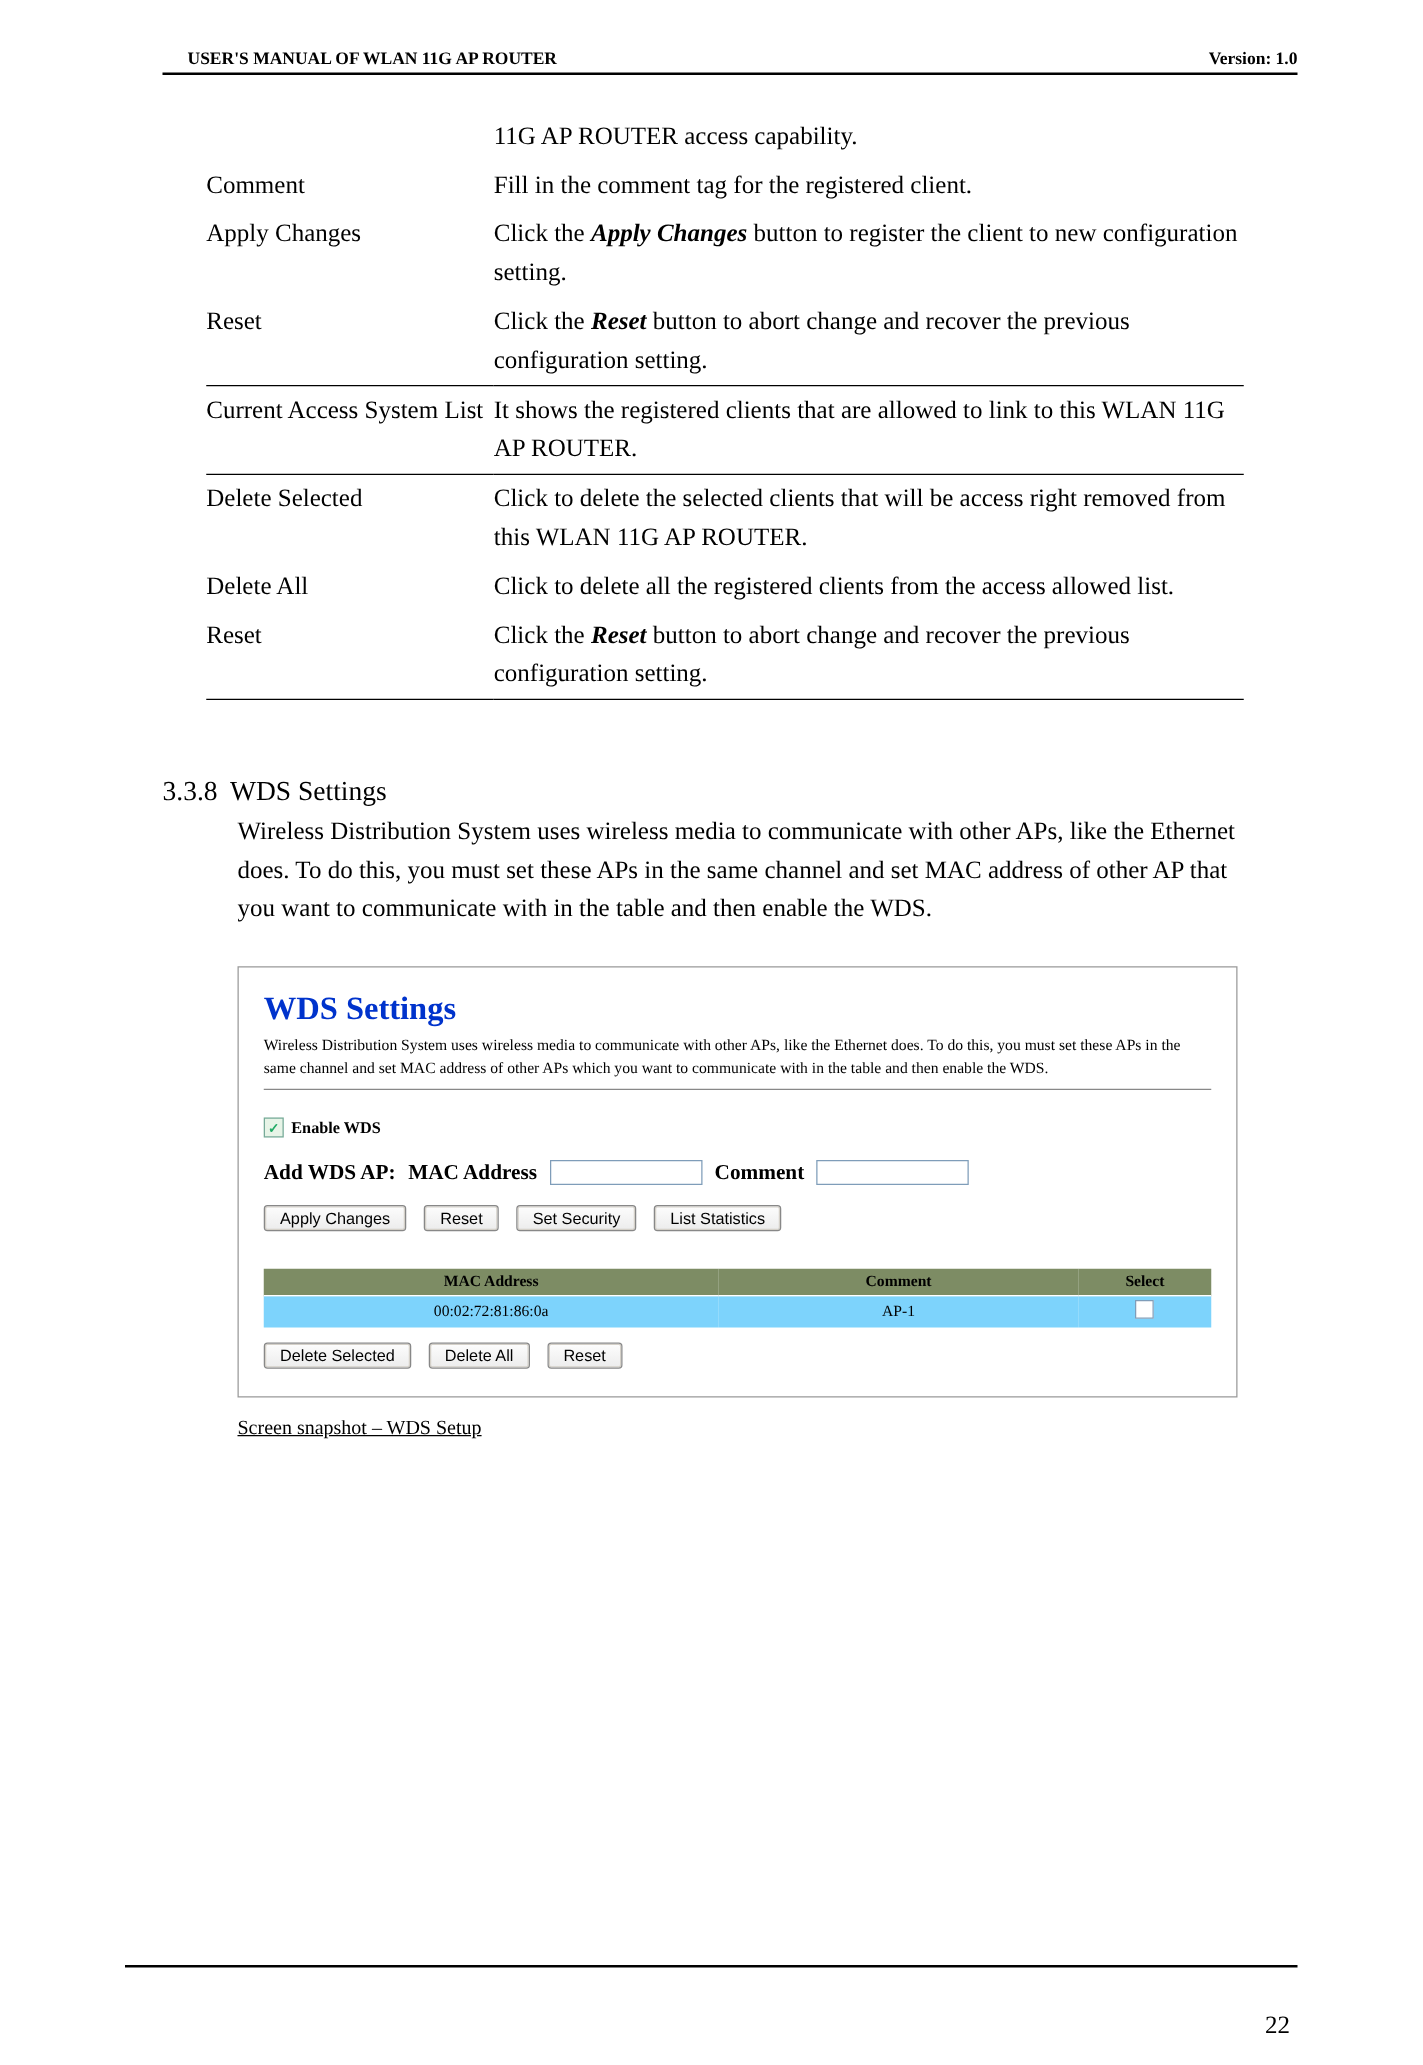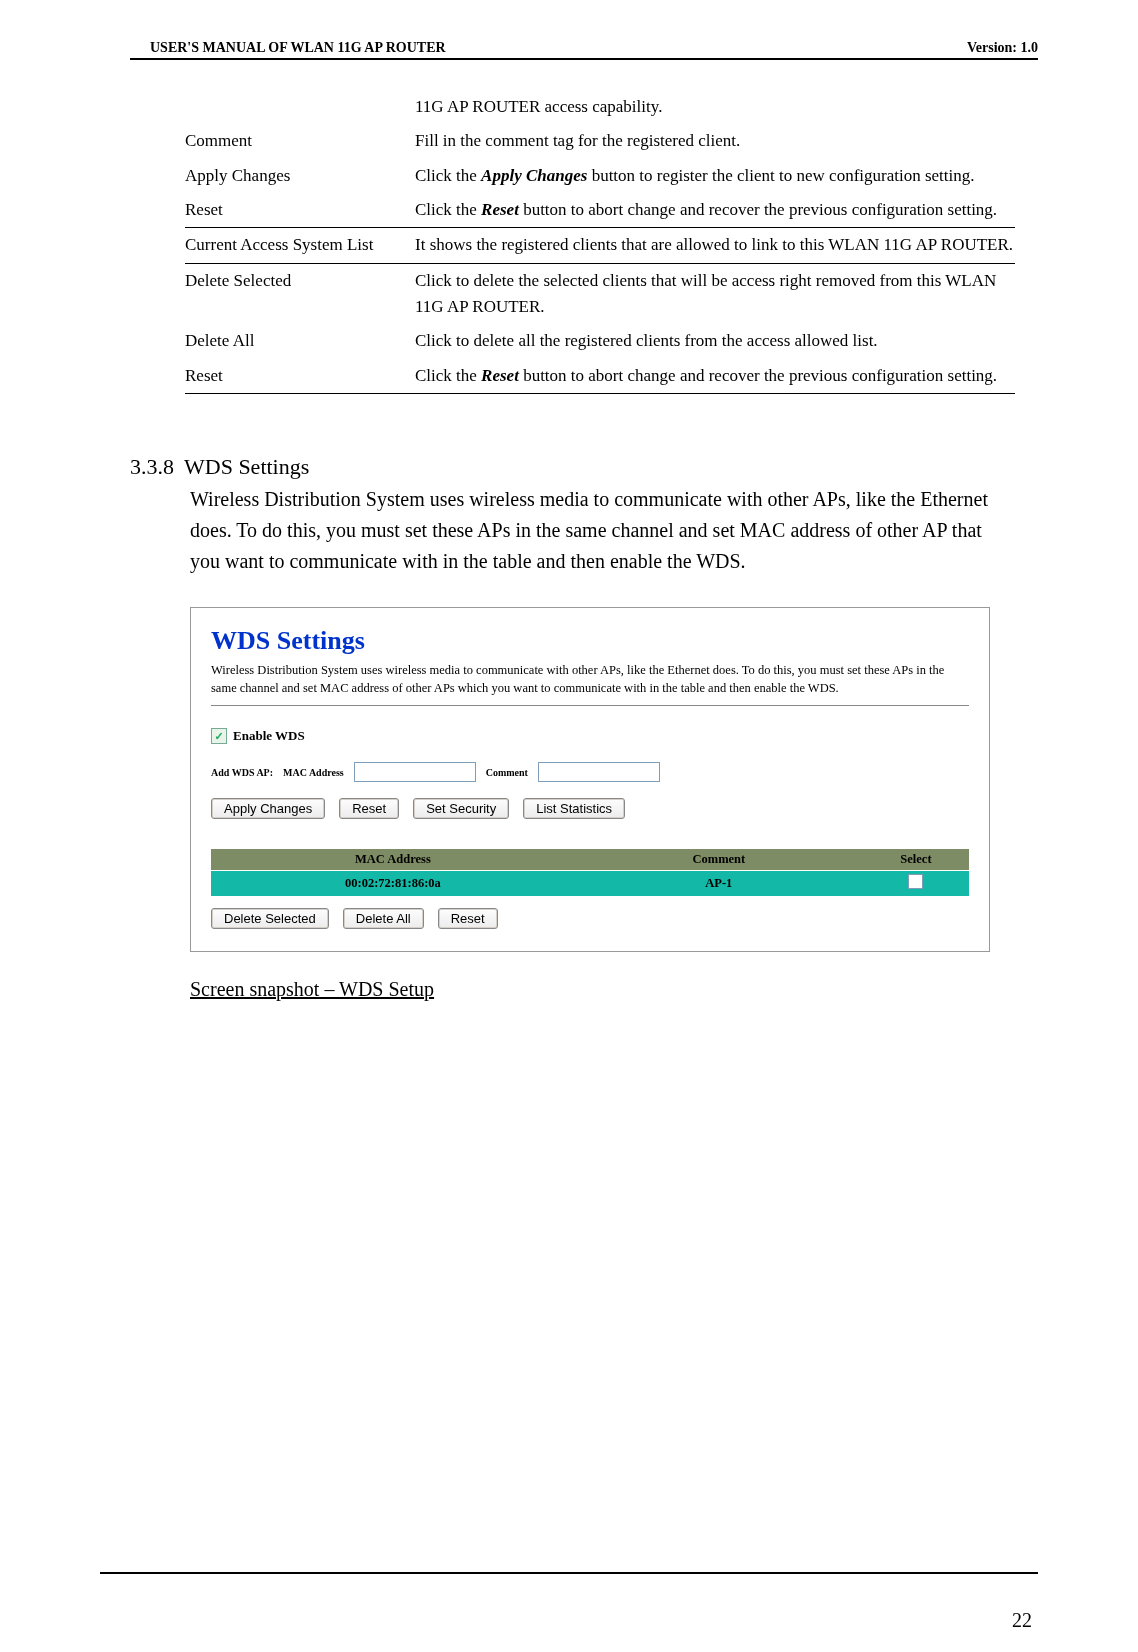--- a/index.html
+++ b/index.html
@@ -25,22 +25,22 @@
     margin-left: 20px;
   }
   .header-rule {
     border: none;
     border-top: 2.5px solid #000;
     margin: 0 0 30px 0;
   }
   .def-table {
     width: 100%;
     border-collapse: collapse;
-    font-size: 17px;
-    margin-left: 55px;
+    font-size: 20px;
+    margin-left: 35px;
     width: 830px;
   }
   .def-table td {
     vertical-align: top;
     padding: 4px 0;
     line-height: 1.55;
   }
   .def-table td:first-child {
     width: 230px;
   }
@@ -97,21 +97,21 @@
     gap: 6px;
   }
   .wds-enable-row .chk {
     width: 14px; height: 14px;
     border: 1px solid #7a9; 
     background: #e7f4e7;
     display:inline-flex; align-items:center; justify-content:center;
     font-size:11px; color:#2a6;
   }
   .wds-addrow {
-    font-size: 10px;
+    font-size: 17px;
     font-family: "Times New Roman", Times, serif;
     font-weight: bold;
     display: flex;
     align-items: center;
     gap: 10px;
     margin-bottom: 16px;
   }
   .wds-addrow .txtbox {
     width: 120px; height: 18px;
     border: 1px solid #7f9db9;
@@ -141,36 +141,35 @@
     font-family: "Times New Roman", Times, serif;
   }
   .wds-table th {
     background: #7d8c64;
     color: #000;
     font-weight: bold;
     text-align: center;
     padding: 3px 0;
   }
   .wds-table td {
-    background: #14b8a6;
+    background: #7dd3fc;
     text-align: center;
     padding: 3px 10px;
     border-top: 1px solid #fff;
-    font-weight: bold;
   }
   .wds-table td.chkcell {
     width: 80px;
   }
   .smallchk {
     width:13px; height:13px; border:1px solid #7f9db9; background:#fff; display:inline-block;
   }
   .caption {
     margin-left: 60px;
-    margin-top: 26px;
-    font-size: 20px;
+    margin-top: 16px;
+    font-size: 16px;
     text-decoration: underline;
     font-family: Liberation Serif, serif;
   }
   .footer-rule {
     position:absolute;
     left:100px; right:100px;
     bottom: 70px;
     border:none; border-top: 2.5px solid #000;
   }
   .page-num {

